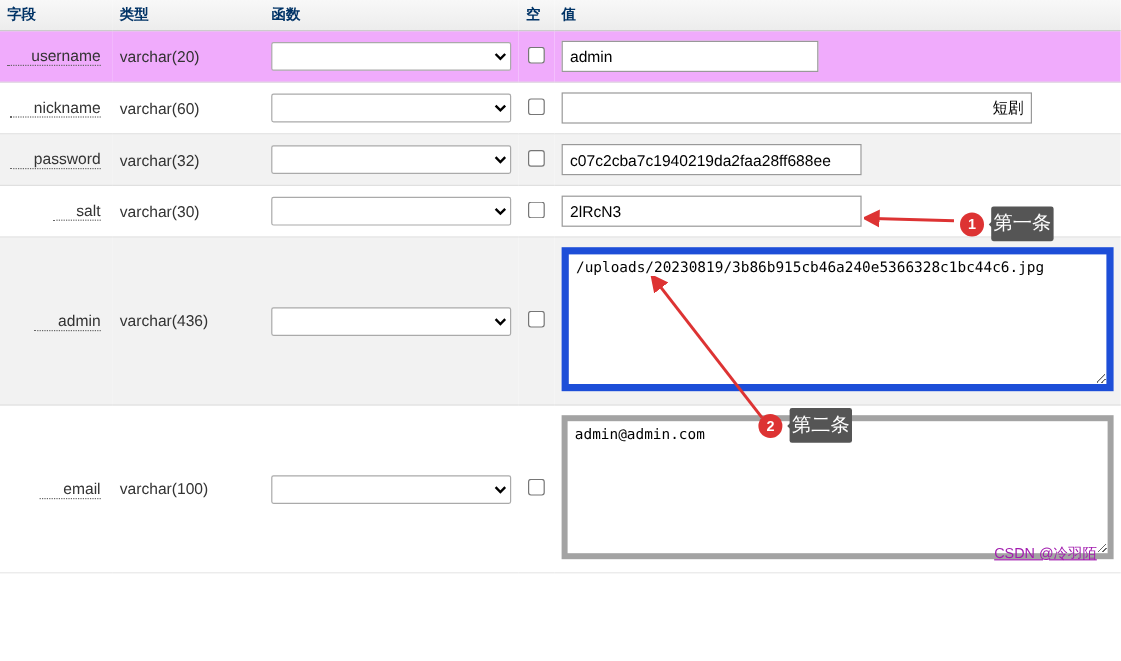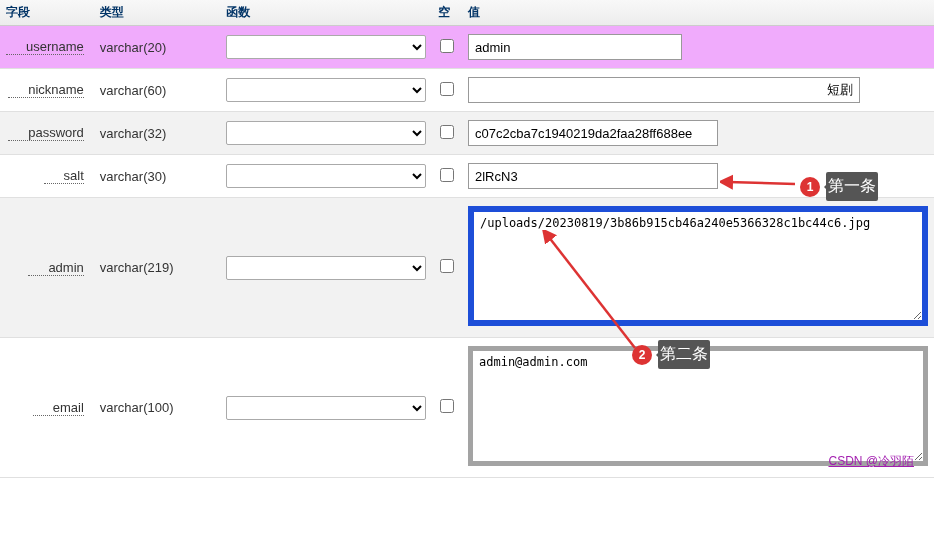--- a/index.html
+++ b/index.html
@@ -158,21 +158,21 @@
       </tr>
       <tr class="data-row row-odd">
         <td class="col-field-cell"><span class="field-name">salt</span></td>
         <td><span class="type-text">varchar(30)</span></td>
         <td><select class="func-select"><option></option></select></td>
         <td style="text-align: center;"><input type="checkbox" class="null-check" style=""></td>
         <td><input type="text" class="val-input w-mid" value="2lRcN3" style=""></td>
       </tr>
       <tr class="data-row row-even tall">
         <td class="col-field-cell"><span class="field-name">admin</span></td>
-        <td><span class="type-text">varchar(219)</span></td>
+        <td><span class="type-text">varchar(436)</span></td>
         <td><select class="func-select"><option></option></select></td>
         <td style="text-align: center;"><input type="checkbox" class="null-check" style=""></td>
         <td><textarea class="val-textarea focused" style="">/uploads/20230819/3b86b915cb46a240e5366328c1bc44c6.jpg</textarea></td>
       </tr>
       <tr class="data-row row-odd tall">
         <td class="col-field-cell"><span class="field-name">email</span></td>
         <td><span class="type-text">varchar(100)</span></td>
         <td><select class="func-select"><option></option></select></td>
         <td style="text-align: center;"><input type="checkbox" class="null-check" style=""></td>
         <td><textarea class="val-textarea" style="">admin@admin.com</textarea></td>

